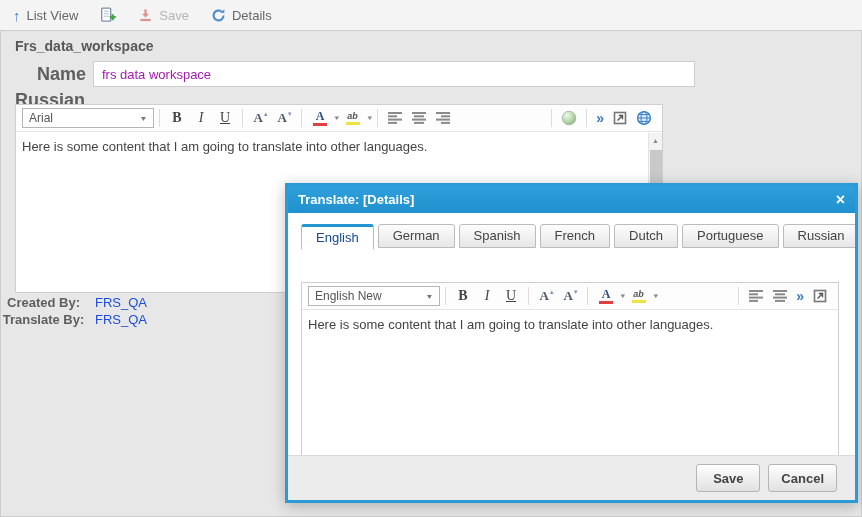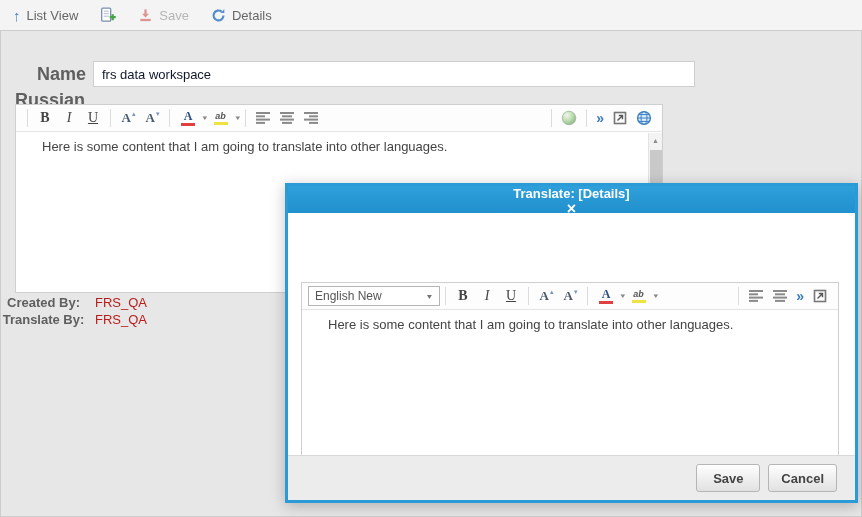--- a/index.html
+++ b/index.html
@@ -15,21 +15,21 @@
   .up-arrow-glyph { color:#4e86c6; font-weight:bold; font-size:15px; line-height:1; }
 
   
   .main-panel { position:absolute; left:0; top:30px; width:862px; height:487px;
     background:#e7e7e7; border:1px solid #cdcdcd; }
   .page-title { position:absolute; left:14px; top:7px; font-size:14px; font-weight:bold; color:#585858; }
   .field-label { font-size:18px; font-weight:bold; color:#5f5f5f; }
   .name-label { position:absolute; left:0; top:33px; width:85px; text-align:right; }
   .name-input { position:absolute; left:92px; top:30px; width:602px; height:22px;
     border:1px solid #cfcfcf; background:#fff; font-family:"Liberation Sans",sans-serif;
-    font-size:13px; color:#0f172a; padding:12px 8px; }
+    font-size:13px; color:#a21caf; padding:12px 8px; }
   .details-label { position:absolute; left:14px; top:59px; }
 
   
   .editor { background:#fff; border:1px solid #cfcfcf; position:absolute; }
   .editor-main { left:14px; top:73px; width:648px; height:189px; }
   .ed-toolbar { height:27px; display:flex; align-items:center; padding:0 6px;
     border-bottom:1px solid #e4e4e4; background:#fdfdfd; }
   .font-select { width:132px; height:20px; border:1px solid #b5b5b5; background:#fff;
     display:flex; align-items:center; justify-content:space-between; padding:0 6px; cursor:pointer; }
   .fs-label { font-size:12px; color:#555; }
@@ -46,36 +46,36 @@
   .color-stack { display:flex; flex-direction:column; align-items:center; line-height:1; }
   .color-a { font-family:"Liberation Serif",serif; font-weight:bold; font-size:12px; color:#2d4e86; line-height:1; }
   .color-ab { font-size:9px; font-weight:bold; font-style:italic; color:#555; line-height:1; }
   .cbar { width:14px; height:3px; margin-top:1px; }
   .cbar.red { background:#e04040; }
   .cbar.yellow { background:#f0e341; }
   .drop-mini { font-size:7px; color:#888; margin-left:3px; transform:scaleX(1.3); cursor:pointer; }
   .align-svg rect { fill:#8a8a8a; }
   .overflow { font-size:14px; font-weight:bold; color:#3b7bbf; padding:0 4px; cursor:pointer; }
   .push { margin-left:auto; }
-  .ed-content { font-size:13px; color:#444; padding:6px 14px; line-height:1.35;margin-left:12px; }
+  .ed-content { font-size:13px; color:#444; padding:6px 6px; line-height:1.35; }
 
   
   .sb { position:absolute; top:28px; right:0; bottom:0; width:14px; background:#f3f3f3; border-left:1px solid #e3e3e3; }
   .sb-up { height:14px; display:flex; align-items:center; justify-content:center; font-size:7px; color:#8b8b8b; cursor:pointer; }
   .sb-thumb { position:absolute; left:1px; top:17px; width:12px; height:52px; background:#c9c9c9; cursor:pointer; }
 
   .meta-row { position:absolute; font-size:13px; }
   .meta-label { position:absolute; left:0; width:85px; text-align:center; font-weight:bold; color:#5f5f5f; }
-  .meta-value { position:absolute; left:94px; color:#b91c1c; }
+  .meta-value { position:absolute; left:94px; color:#1d4ed8; }
 
   
   .modal { position:absolute; left:285px; top:183px; width:573px; height:320px;
     border:3px solid #2b9bd7; background:#fff; box-shadow:0 3px 14px rgba(0,0,0,0.25); }
   .modal-header { height:27px; background:linear-gradient(#2fa0da,#2190ce); display:flex;
-    align-items:center; justify-content:space-between; padding:0 10px;flex-direction:column; }
+    align-items:center; justify-content:space-between; padding:0 10px; }
   .modal-title { color:#fff; font-size:13px; font-weight:bold; }
   .modal-close { color:#fff; font-size:16px; font-weight:bold; line-height:1; cursor:pointer; }
   .modal-body { position:relative; height:287px; background:#fff; }
 
   .tabs { position:absolute; left:13px; top:11px; right:0; height:26px;
     white-space:nowrap; overflow:hidden; }
   .tab { display:inline-block; height:24px; line-height:22px; padding:0 14px; margin-right:4px;
     font-size:13px; color:#444; background:linear-gradient(#fdfdfd,#e6e6e6);
     border:1px solid #bbb; border-radius:3px 3px 0 0; cursor:pointer; vertical-align:top; }
   .tab.active { background:#fff; border-top:3px solid #2595d2; border-bottom:1px solid #fff;
@@ -115,28 +115,33 @@
   <div class="tb-item">
     <svg width="15" height="15" viewBox="0 0 16 16">
       <path d="M13.3 8 a5.3 5.3 0 1 1 -1.9 -4.1" fill="none" stroke="#538ccb" stroke-width="2.3"></path>
       <path d="M14.2 1.2 v4 h-4 z" fill="#538ccb"></path>
     </svg>
     <span>Details</span>
   </div>
 </div>
 
 <div class="main-panel">
+  <div class="page-title">Frs_data_workspace</div>
 
   <div class="field-label name-label">Name</div>
   <input class="name-input" type="text" value="frs data workspace" style="">
 
   <div class="field-label details-label">Russian</div>
 
   <div class="editor editor-main">
     <div class="ed-toolbar">
+      <div class="font-select">
+        <span class="fs-label">Arial</span>
+        <span class="fs-caret">▼</span>
+      </div>
       <span class="sep"></span>
       <button class="tbtn">
           <span class="glyph-b">B</span>
         </button>
       <button class="tbtn">
           <span class="glyph-i">I</span>
         </button>
       <button class="tbtn">
           <span class="glyph-u">U</span>
         </button>
@@ -238,20 +243,21 @@
     <span class="meta-value">FRS_QA</span>
   </div>
 </div>
 
 <div class="modal">
   <div class="modal-header">
     <span class="modal-title">Translate: [Details]</span>
     <span class="modal-close">×</span>
   </div>
   <div class="modal-body">
+    <div class="tabs"><div class="tab active">English</div><div class="tab">German</div><div class="tab">Spanish</div><div class="tab">French</div><div class="tab">Dutch</div><div class="tab">Portuguese</div><div class="tab">Russian</div></div>
 
     <div class="editor editor-dialog">
       <div class="ed-toolbar">
         <div class="font-select">
           <span class="fs-label">English New</span>
           <span class="fs-caret">▼</span>
         </div>
         <span class="sep"></span>
         <button class="tbtn">
             <span class="glyph-b">B</span>

